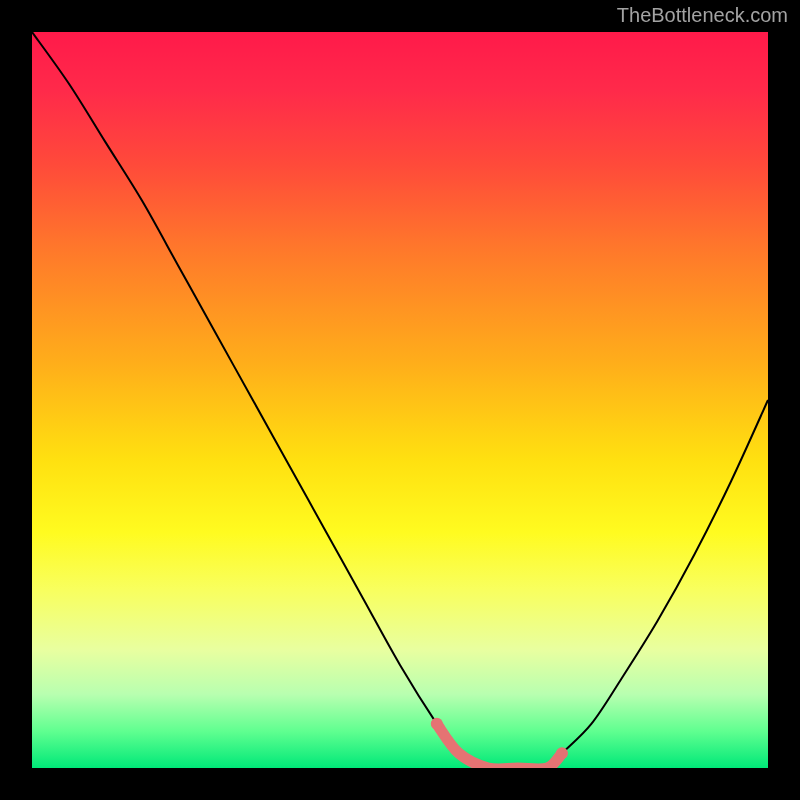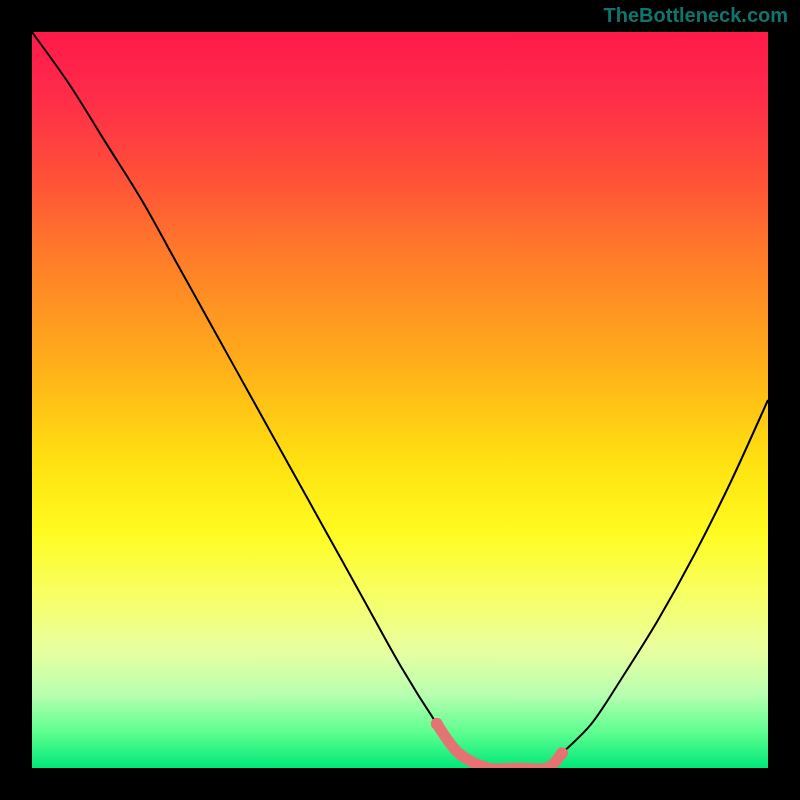--- a/index.html
+++ b/index.html
@@ -8,23 +8,23 @@
     height: 800px;
     background: #000;
     position: relative;
     font-family: Arial, sans-serif;
     overflow: hidden;
   }
   .watermark {
     position: absolute;
     top: 4px;
     right: 12px;
-    color: #0f766e;
+    color: #a3a3a3;
     font-size: 20px;
-    font-weight: 700;
+    font-weight: 400;
     z-index: 10;
   }
   .plot-area {
     position: absolute;
     left: 32px;
     top: 32px;
     width: 736px;
     height: 736px;
     background: linear-gradient(to bottom,
       #ff1a4a 0%,

